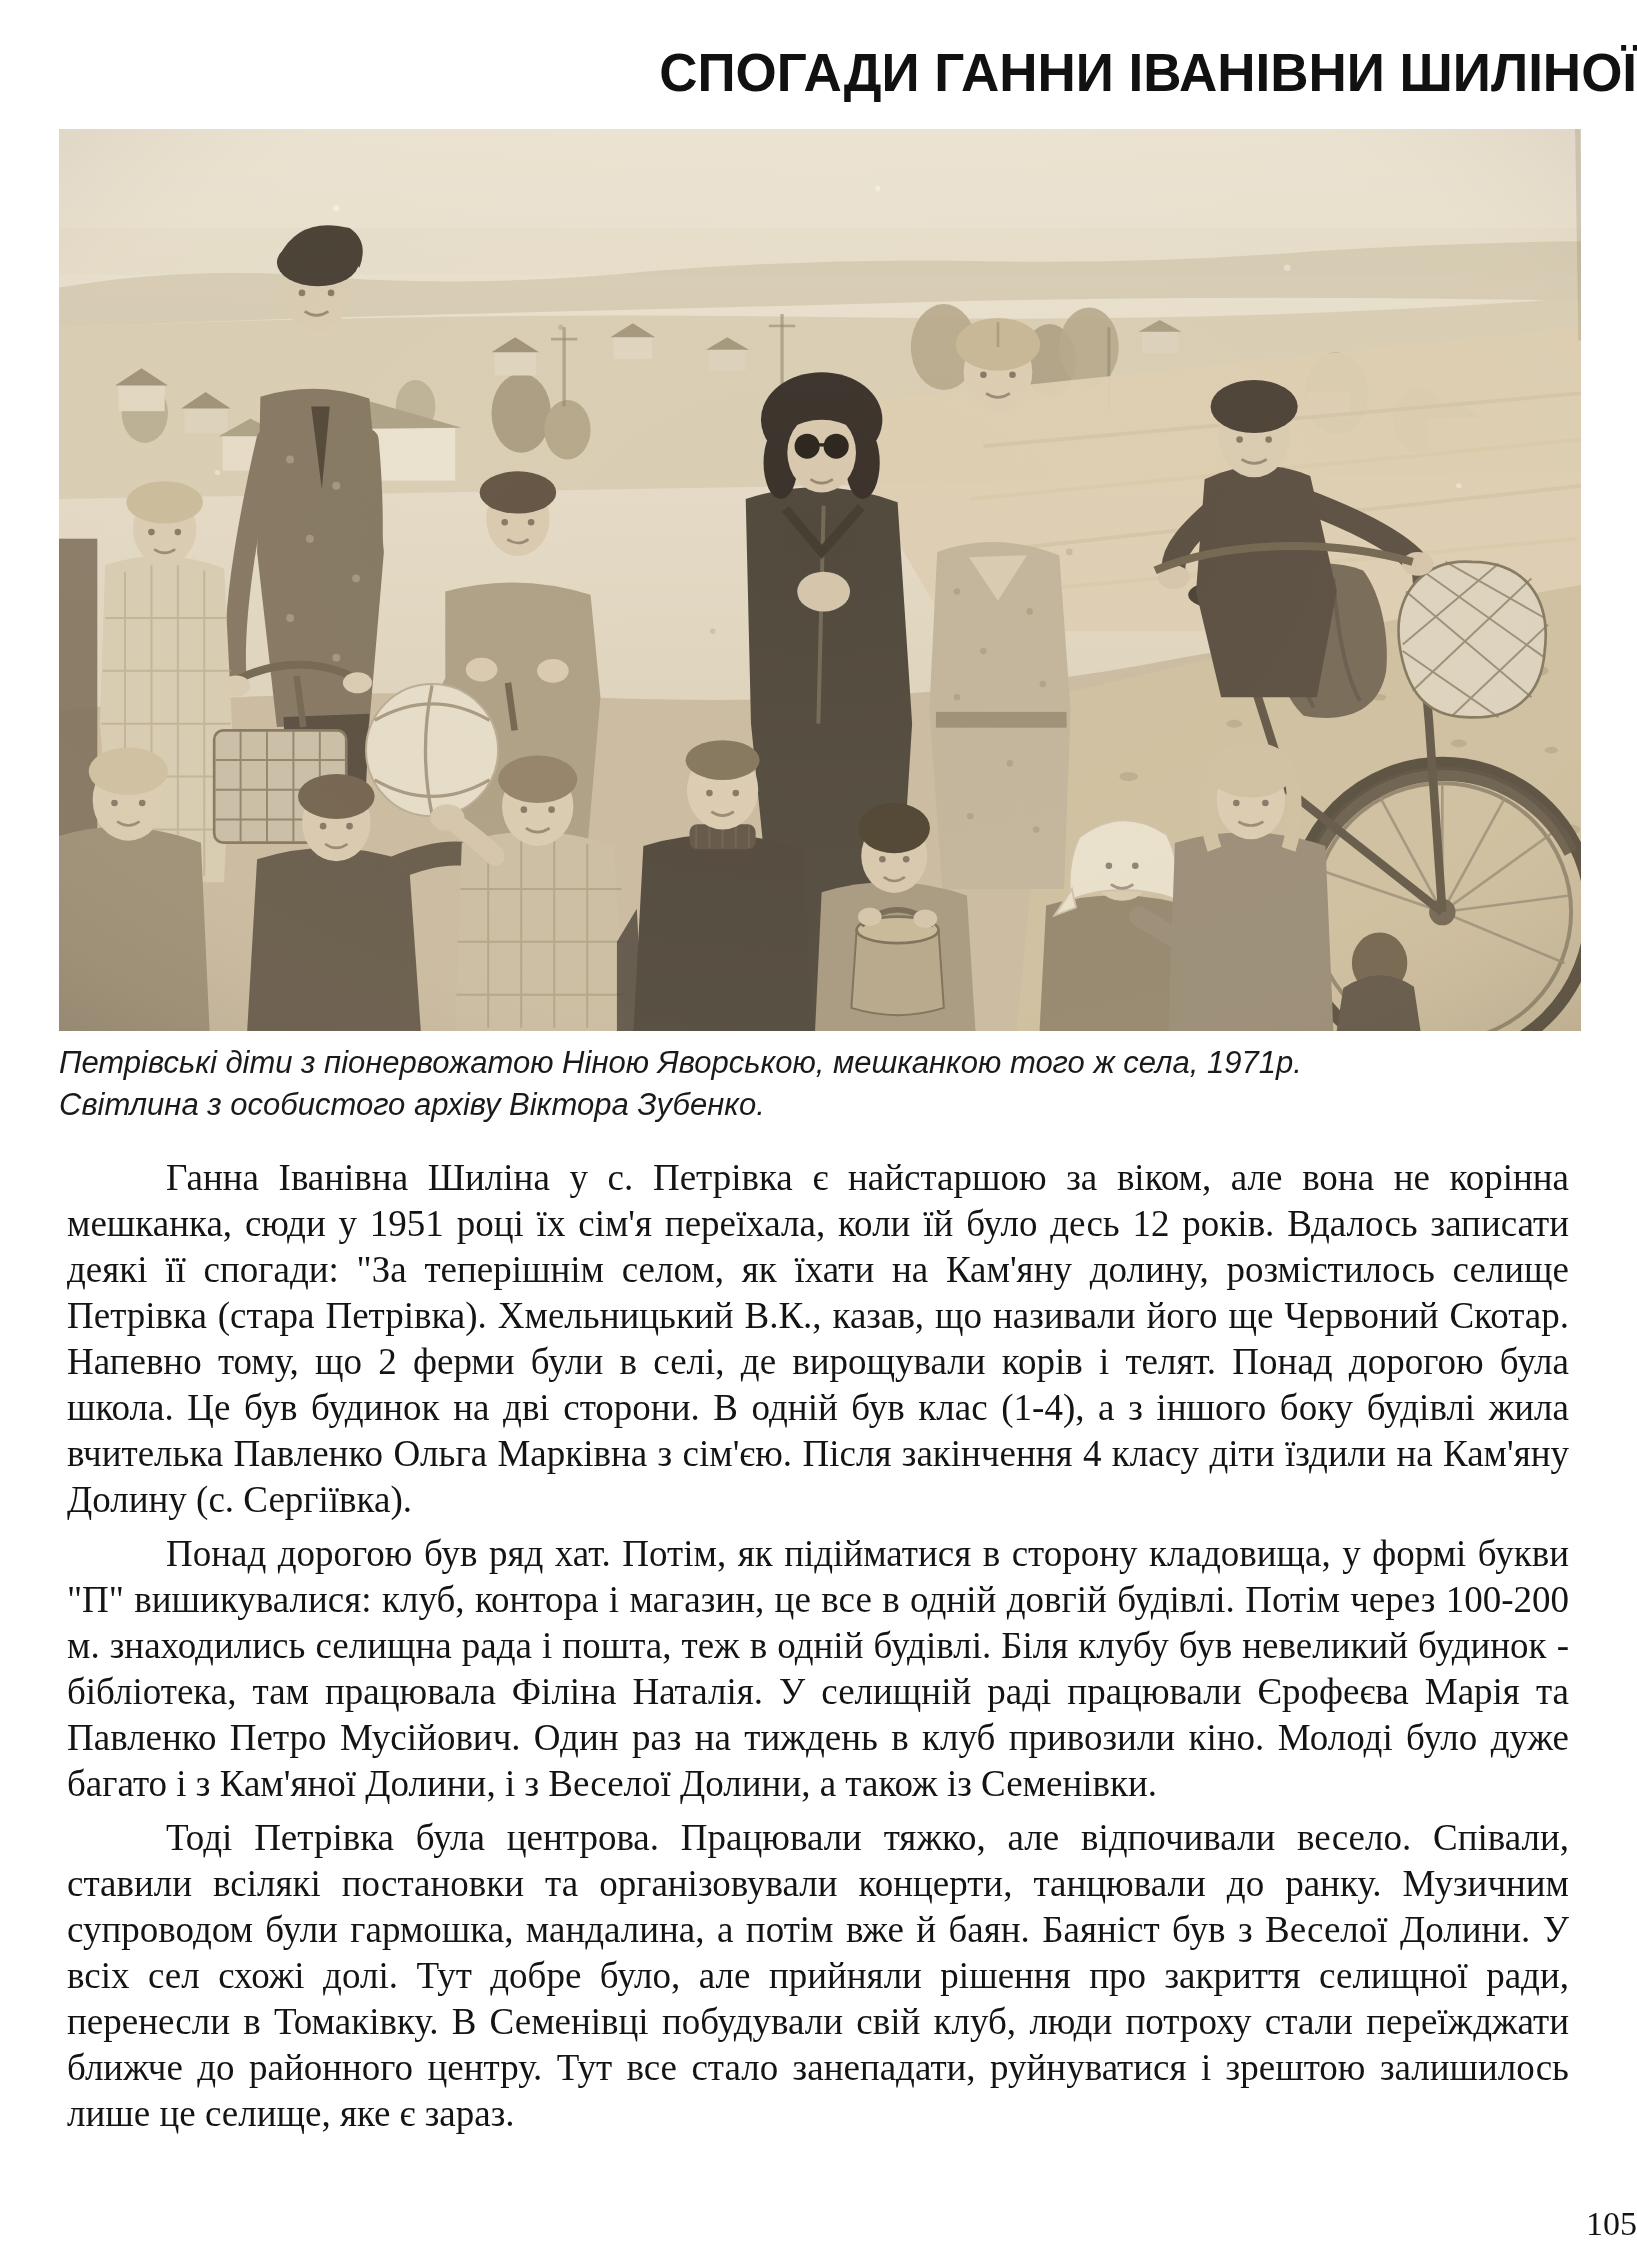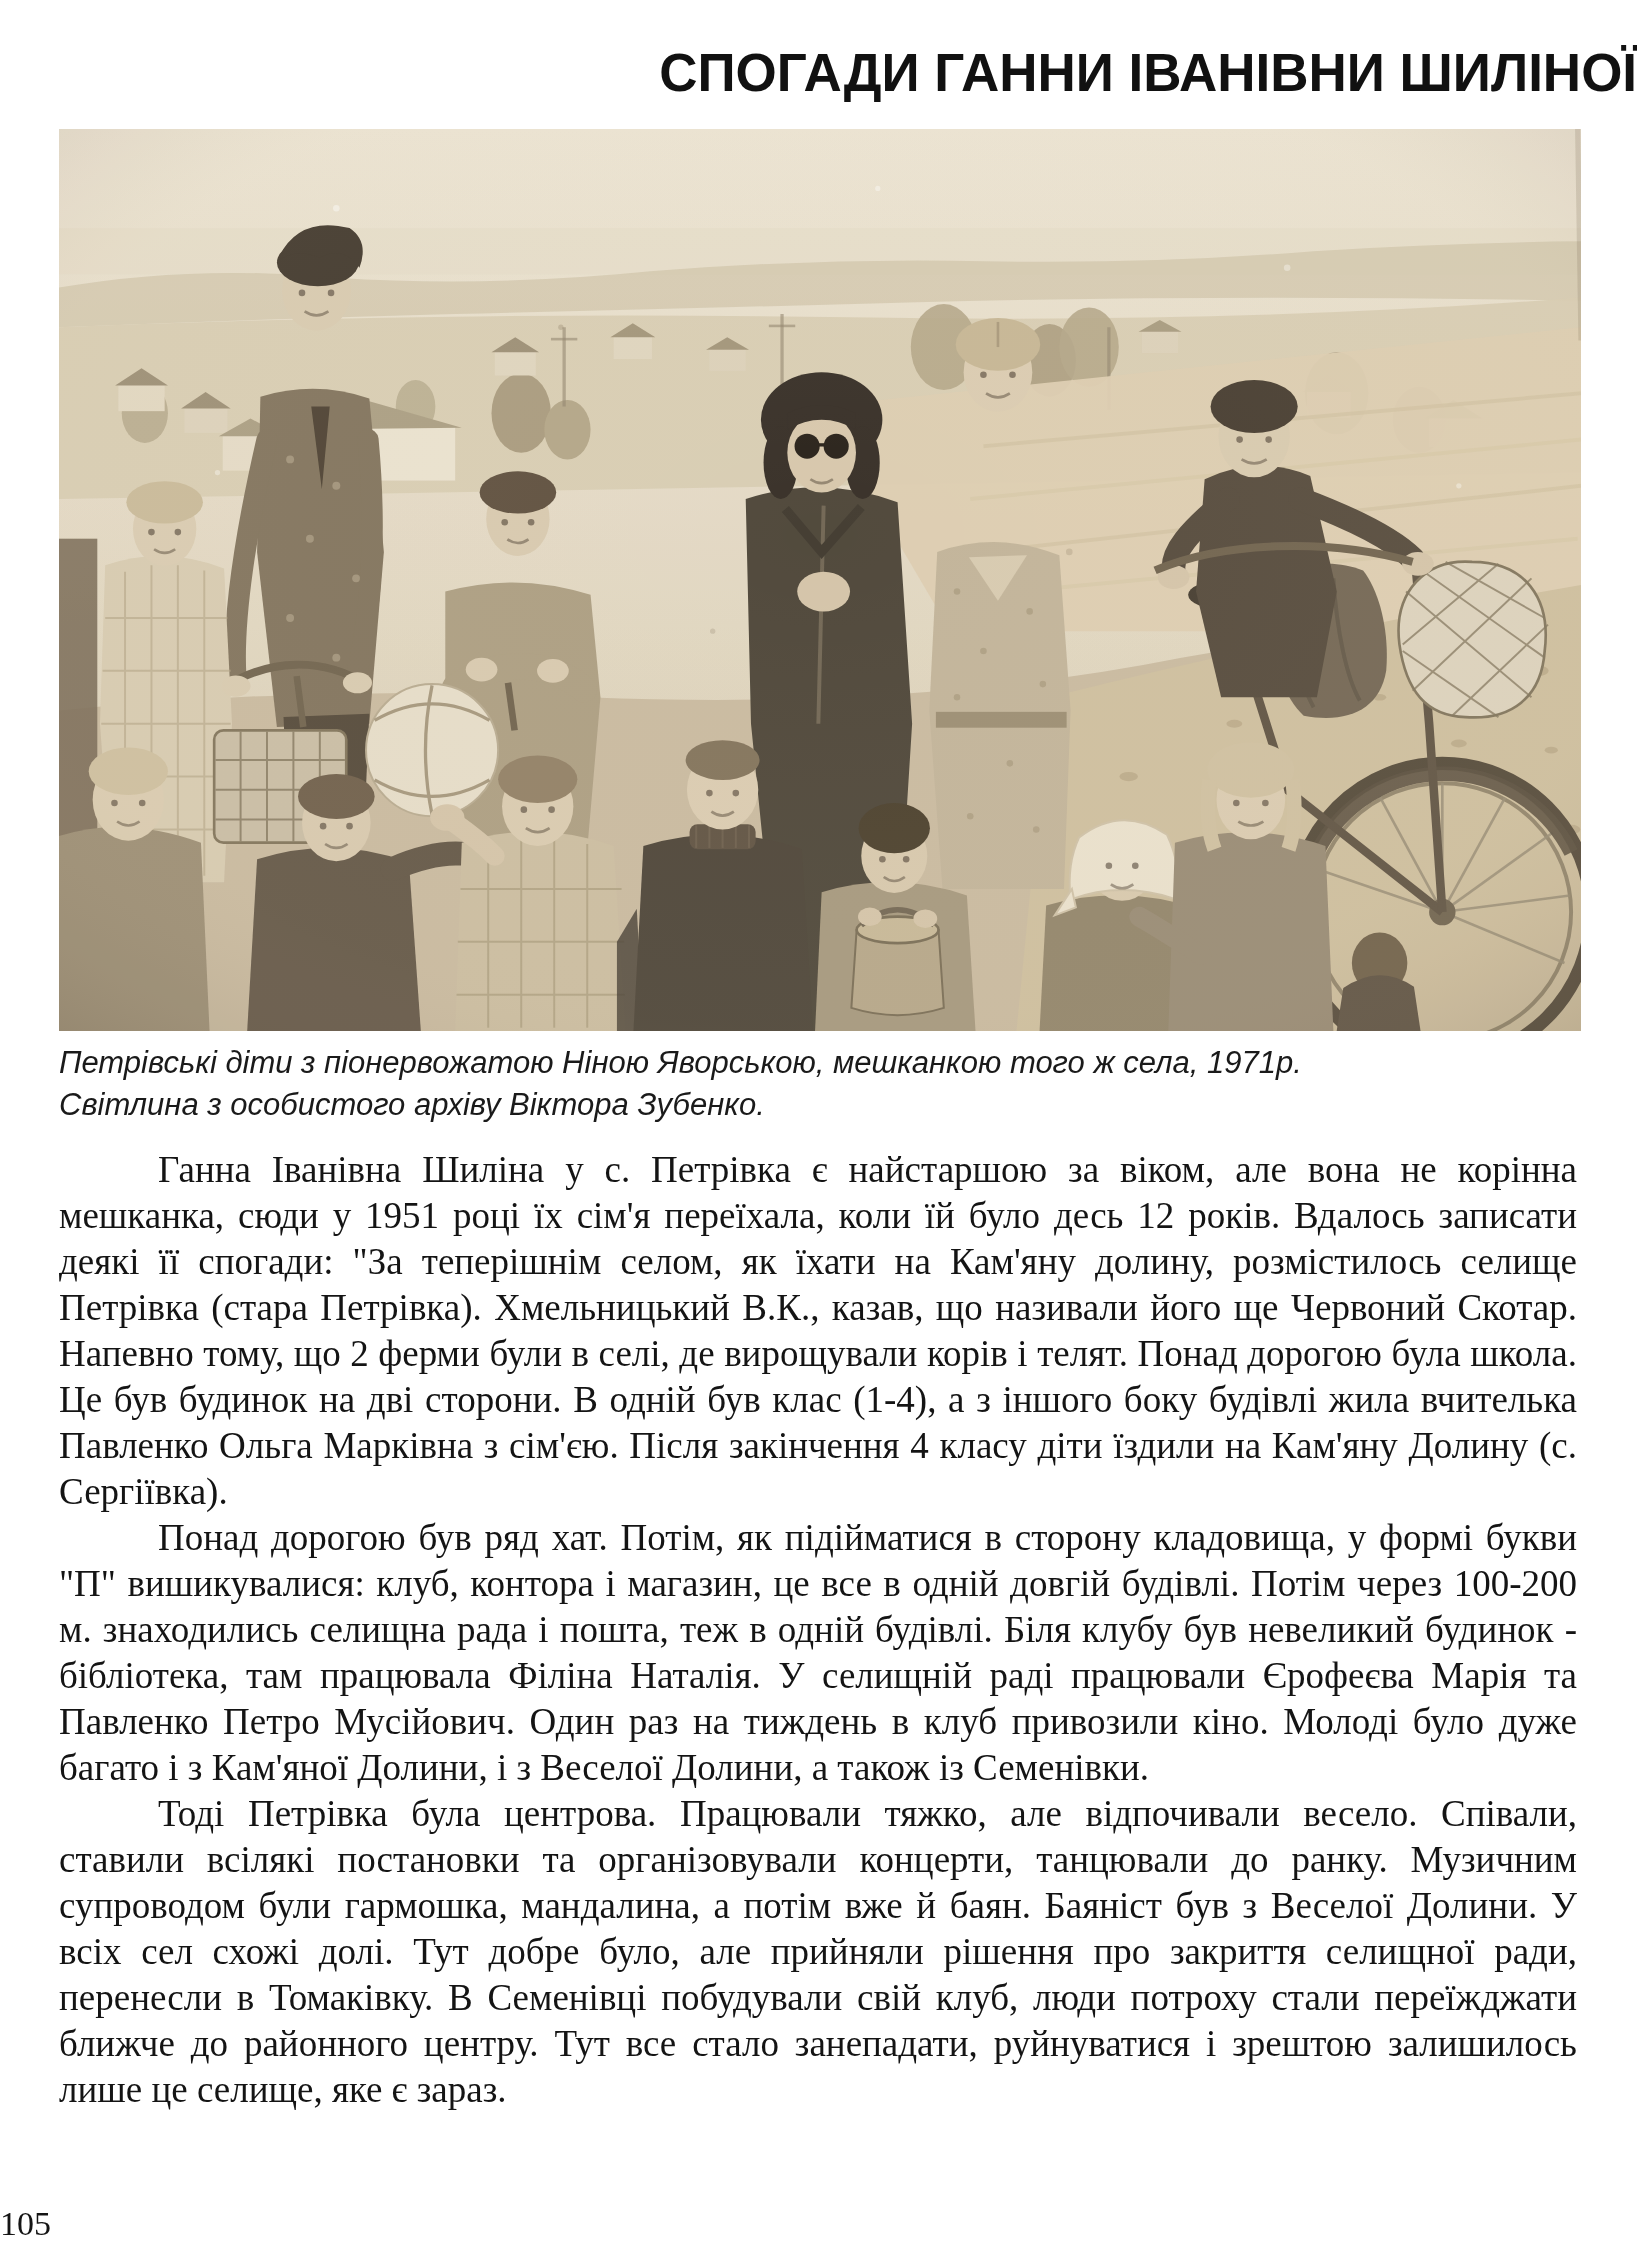--- a/index.html
+++ b/index.html
@@ -50,27 +50,27 @@
   .body-text {
     position: absolute;
     top: 1147px;
     left: 59px;
     width: 1518px;
     font-size: 37px;
     line-height: 46px;
     text-align: justify;
     color: #141414;
   }
-  .body-text p { margin: 0; text-indent: 99px; }
+  .body-text p { margin: 8px; text-indent: 99px; }
   .page-number {
     position: absolute;
     top: 2205px;
     left: 0;
     width: 100%;
-    text-align: left;
+    text-align: right;
     font-size: 34px;
     color: #141414;
   }
 </style>
 </head>
 <body>
 
 <div class="page">
 
   <h1 class="title">СПОГАДИ ГАННИ ІВАНІВНИ ШИЛІНОЇ</h1>

